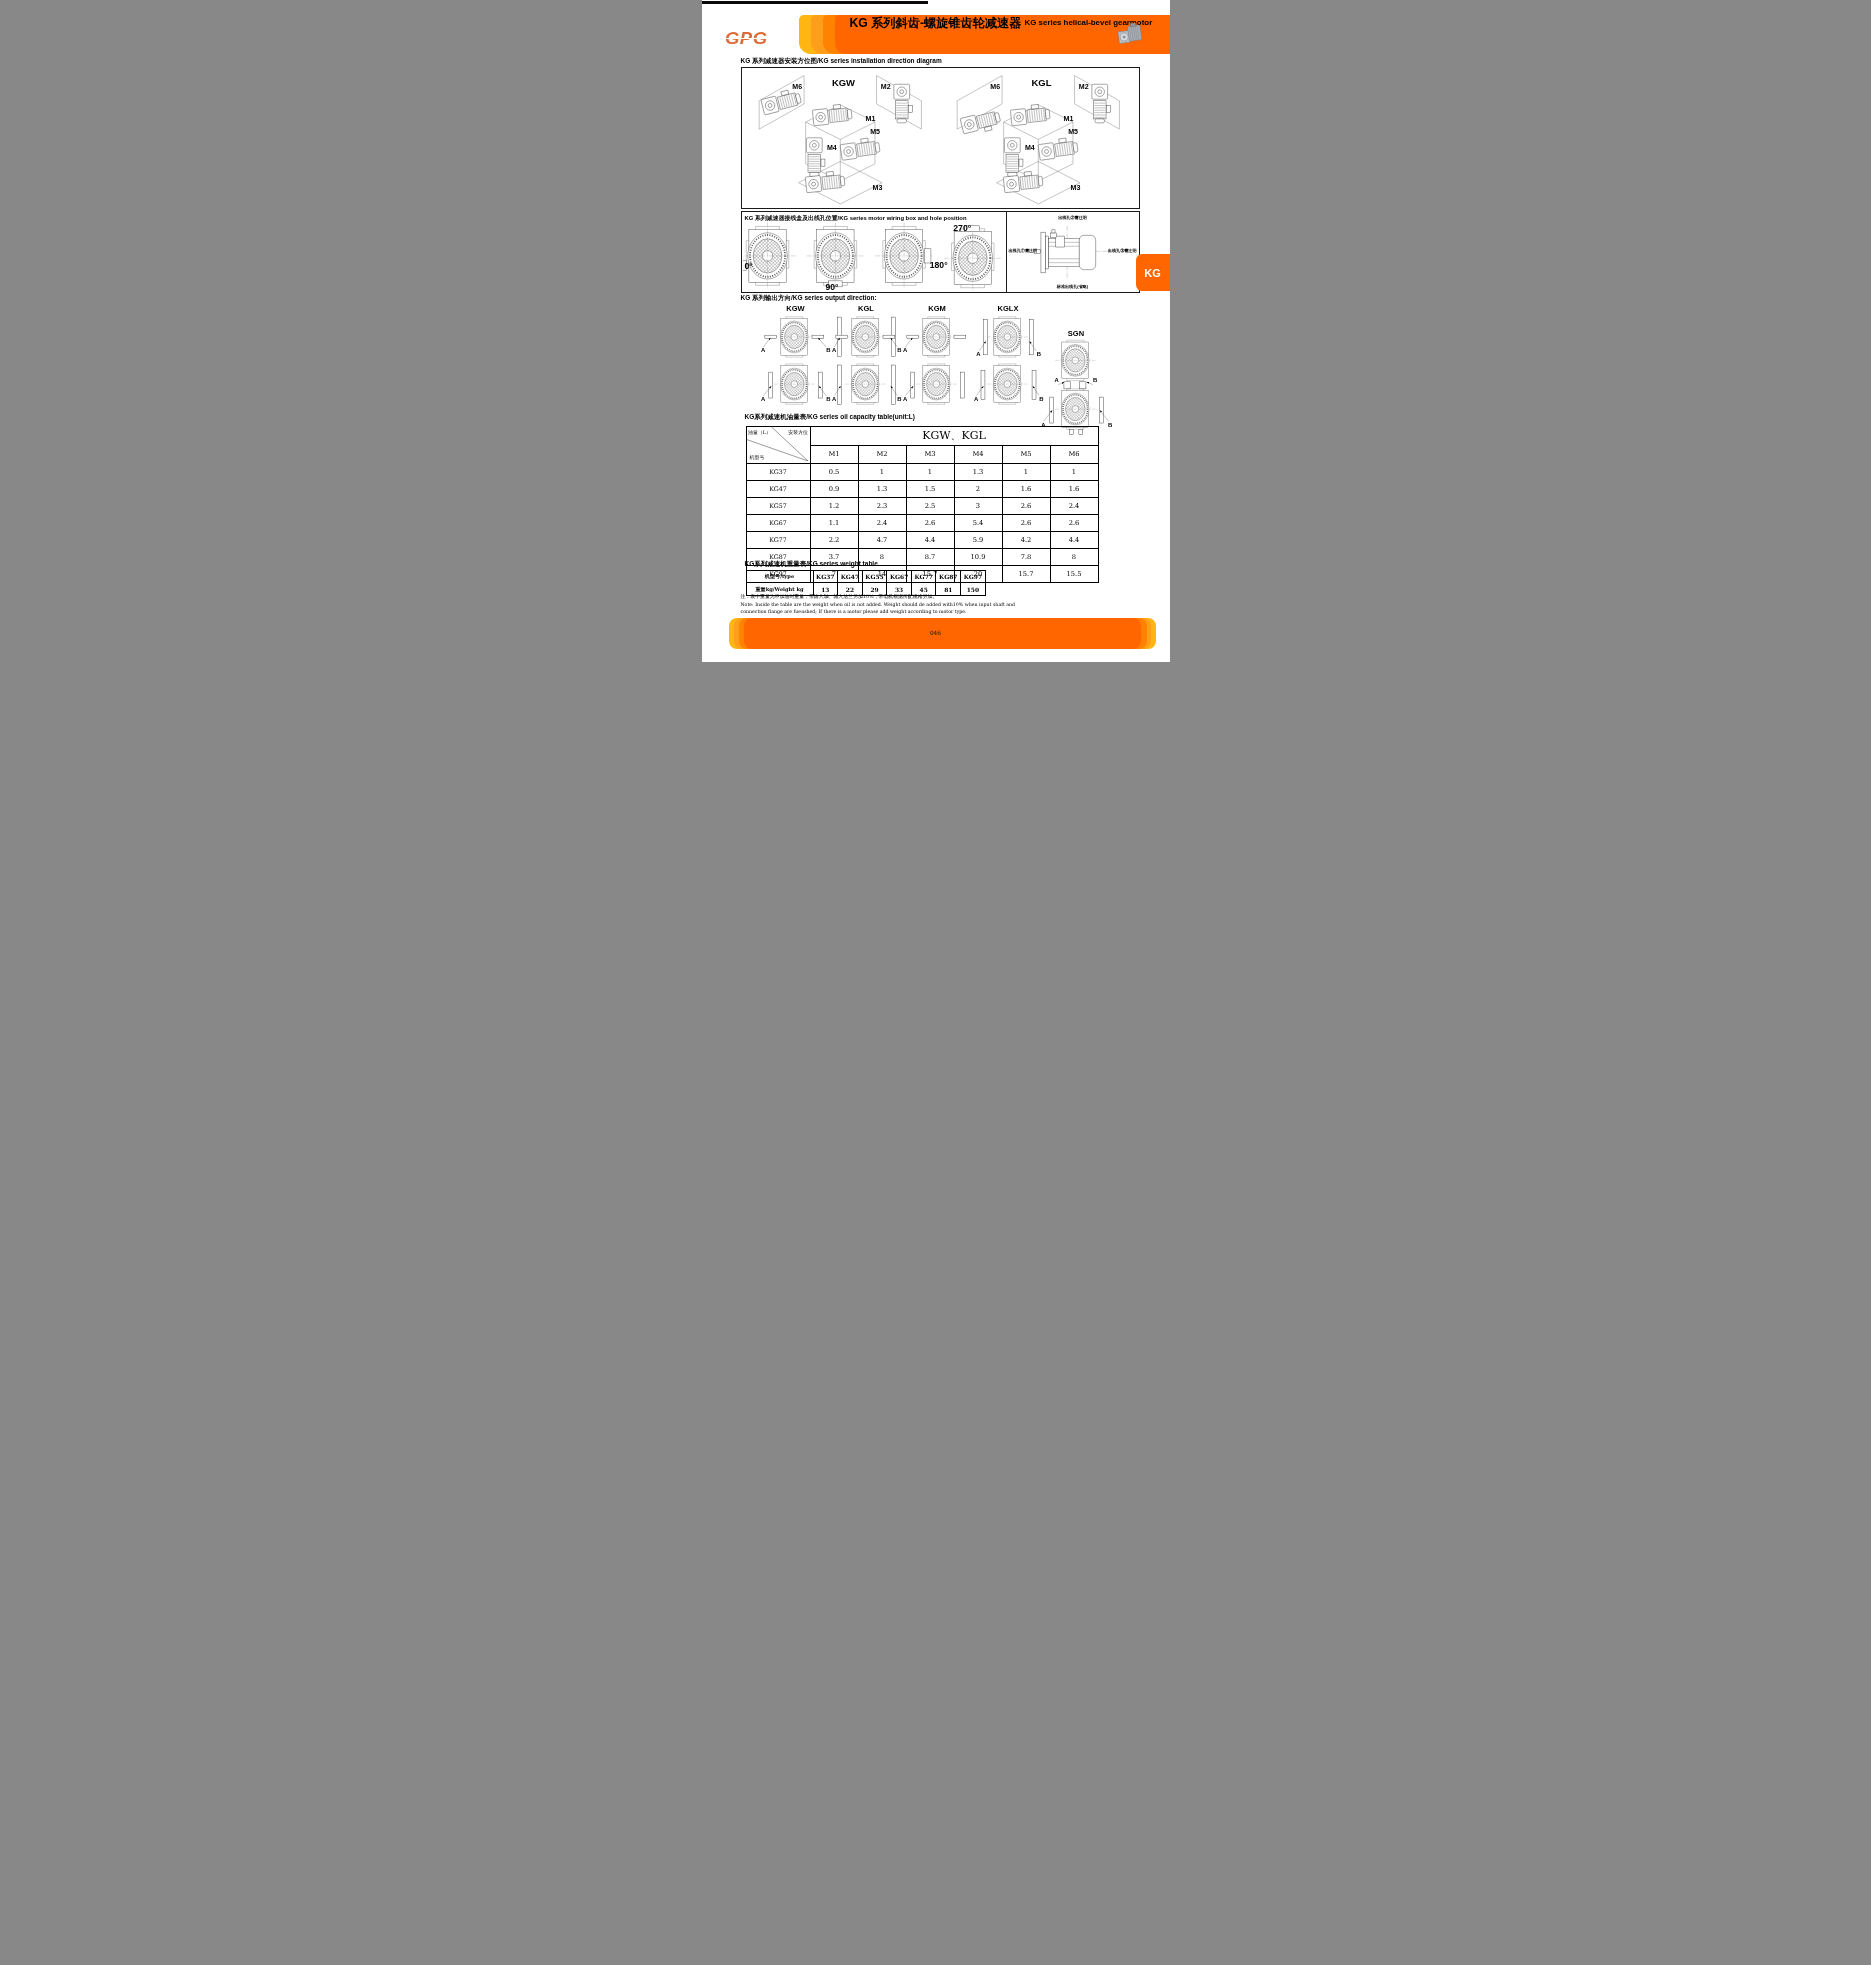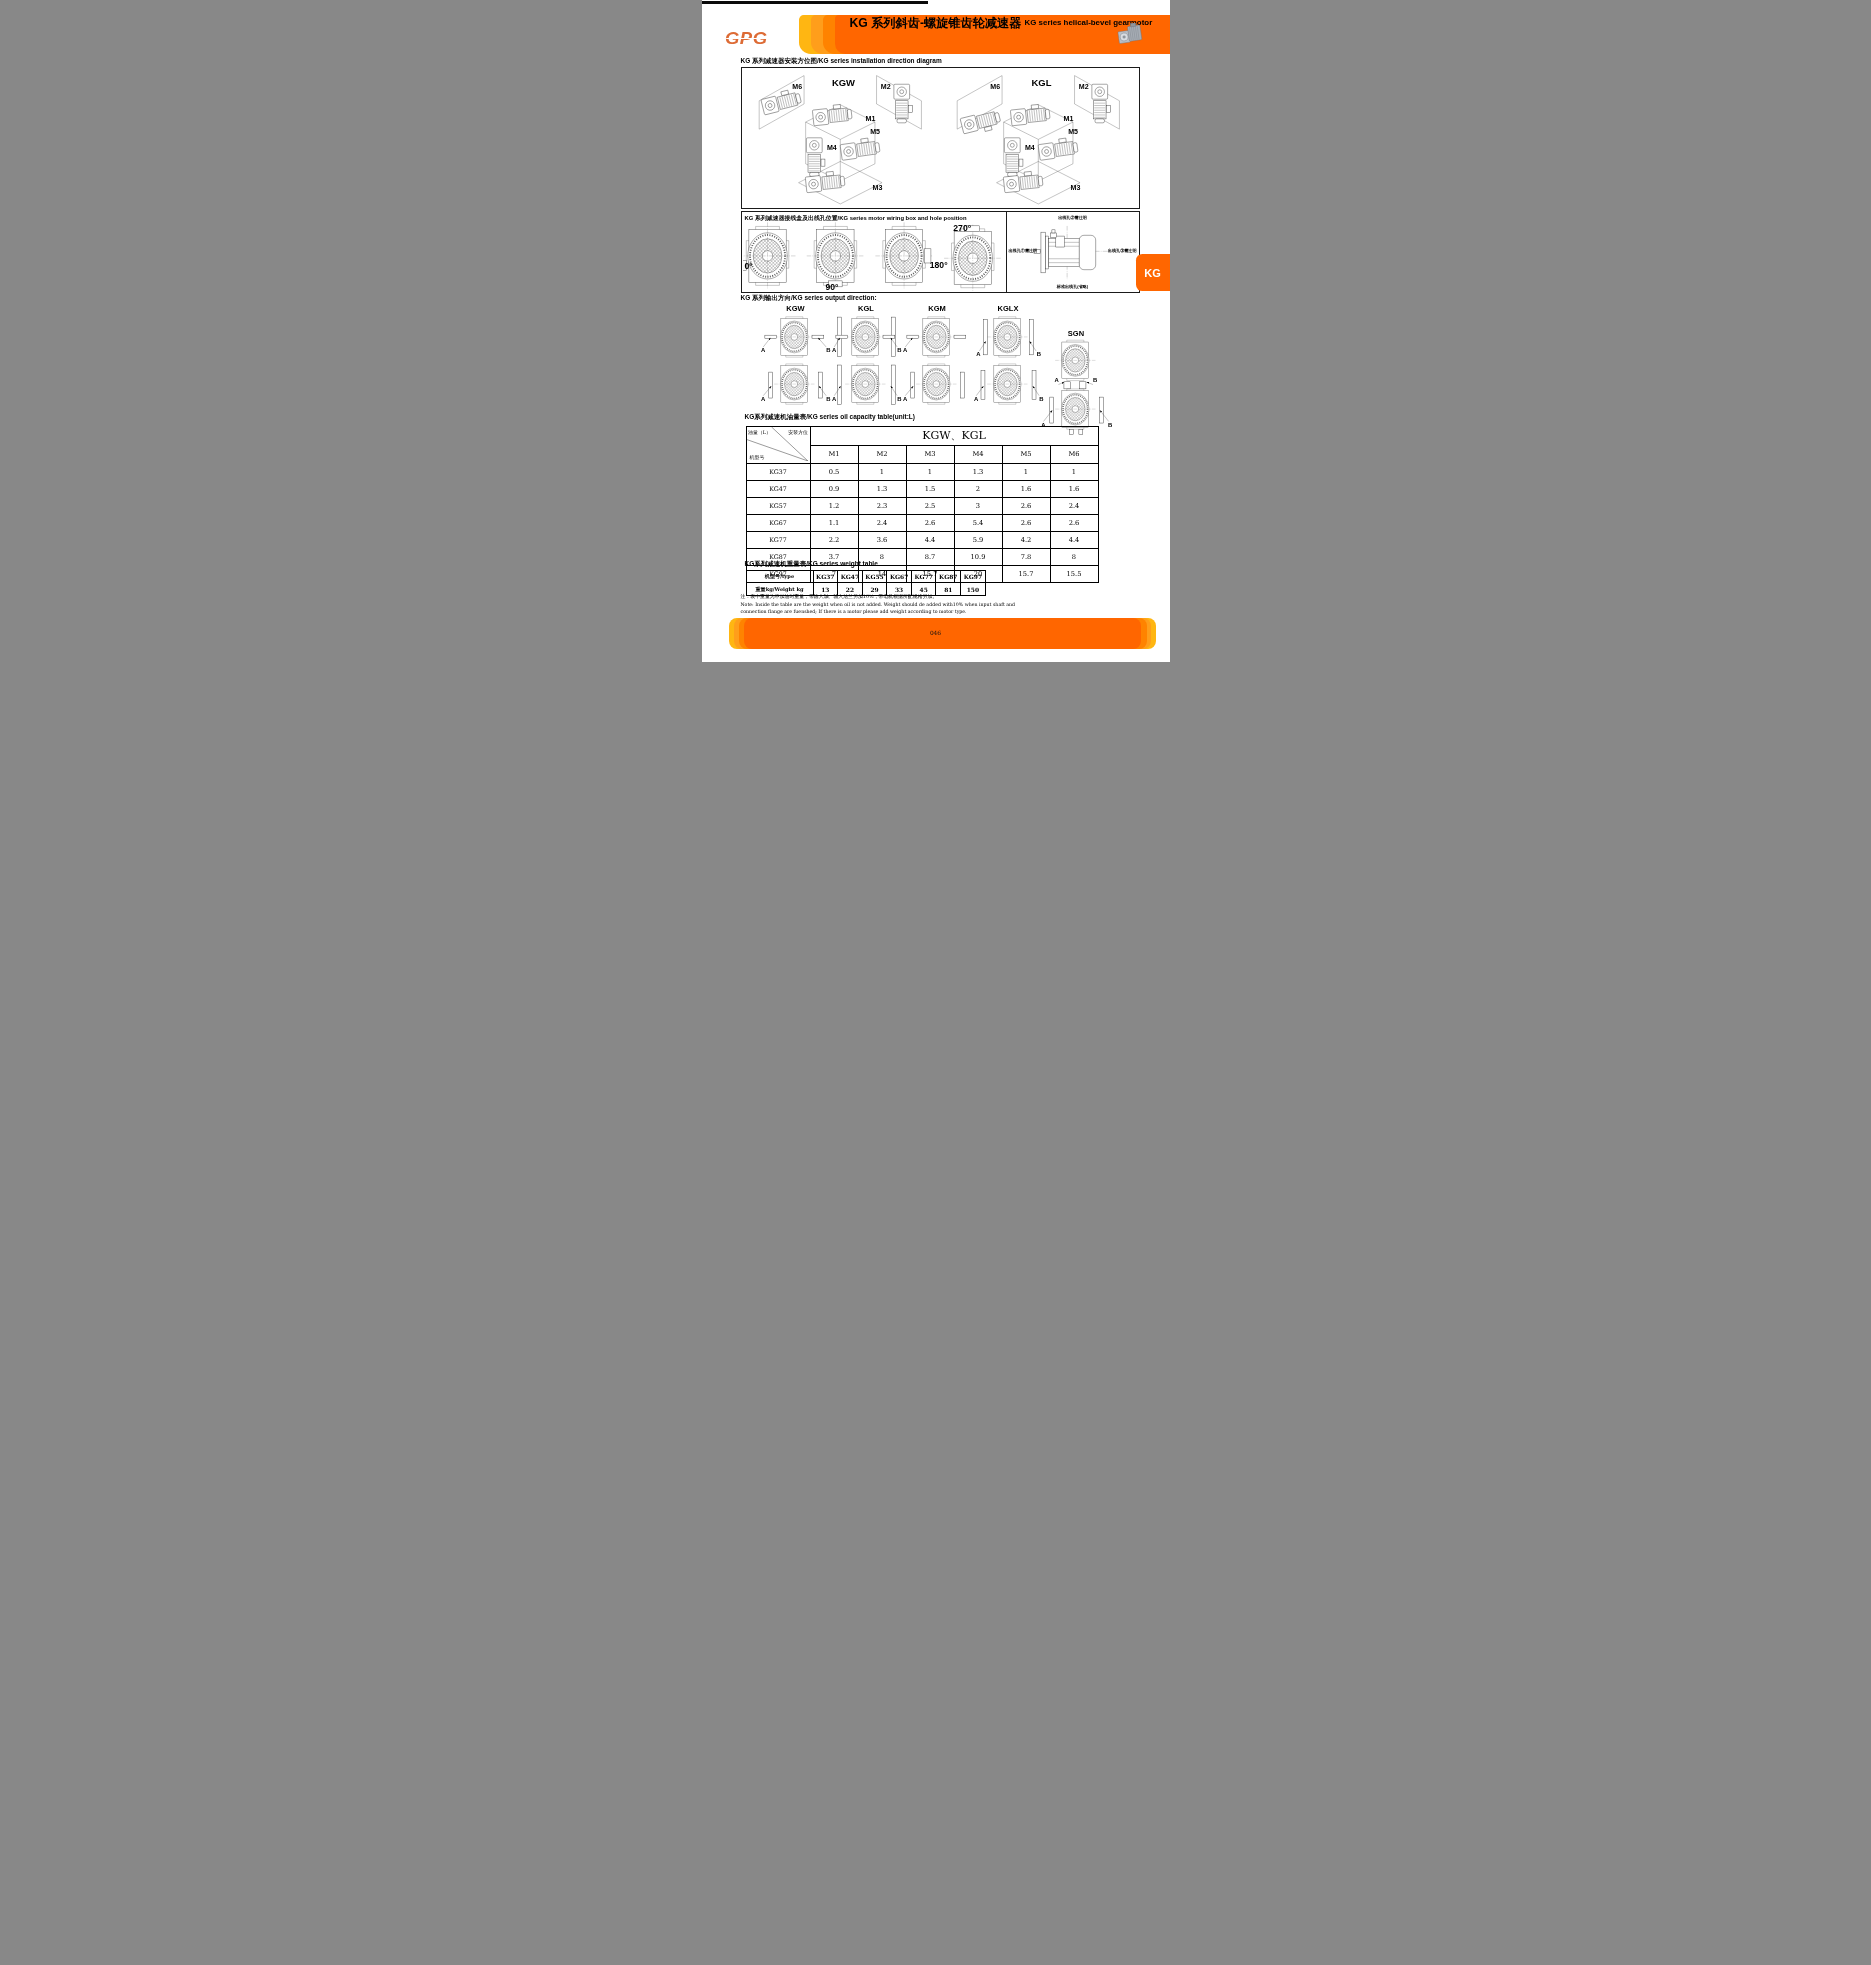--- a/index.html
+++ b/index.html
@@ -441,21 +441,21 @@
       <td>1.1</td>
       <td>2.4</td>
       <td>2.6</td>
       <td>5.4</td>
       <td>2.6</td>
       <td>2.6</td>
     </tr>
     <tr>
       <td class="model">KG77</td>
       <td>2.2</td>
-      <td>3.6</td>
+      <td>4.7</td>
       <td>4.4</td>
       <td>5.9</td>
       <td>4.2</td>
       <td>4.4</td>
     </tr>
     <tr>
       <td class="model">KG87</td>
       <td>3.7</td>
       <td>8</td>
       <td>8.7</td>

